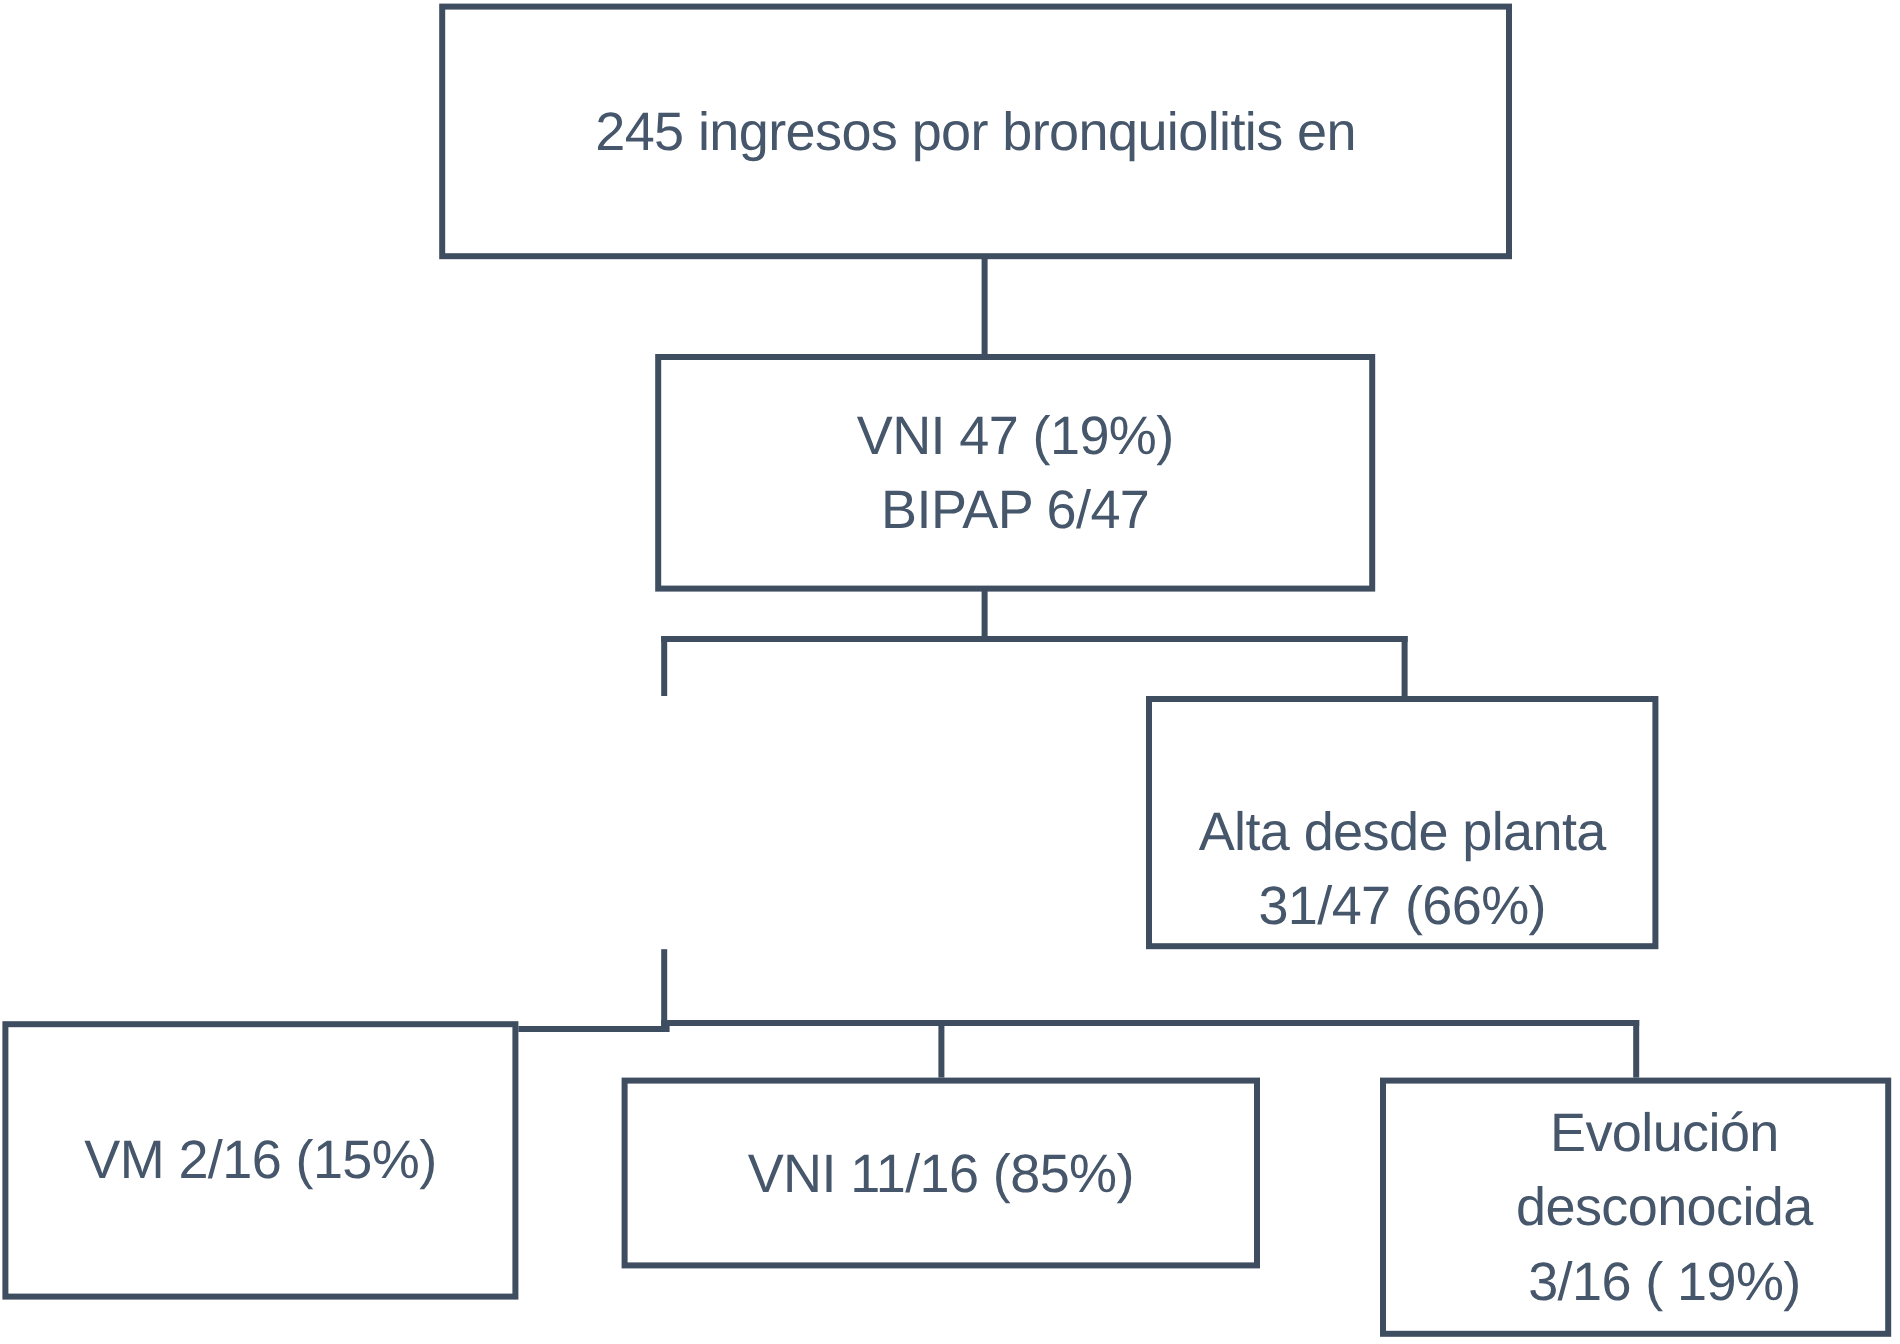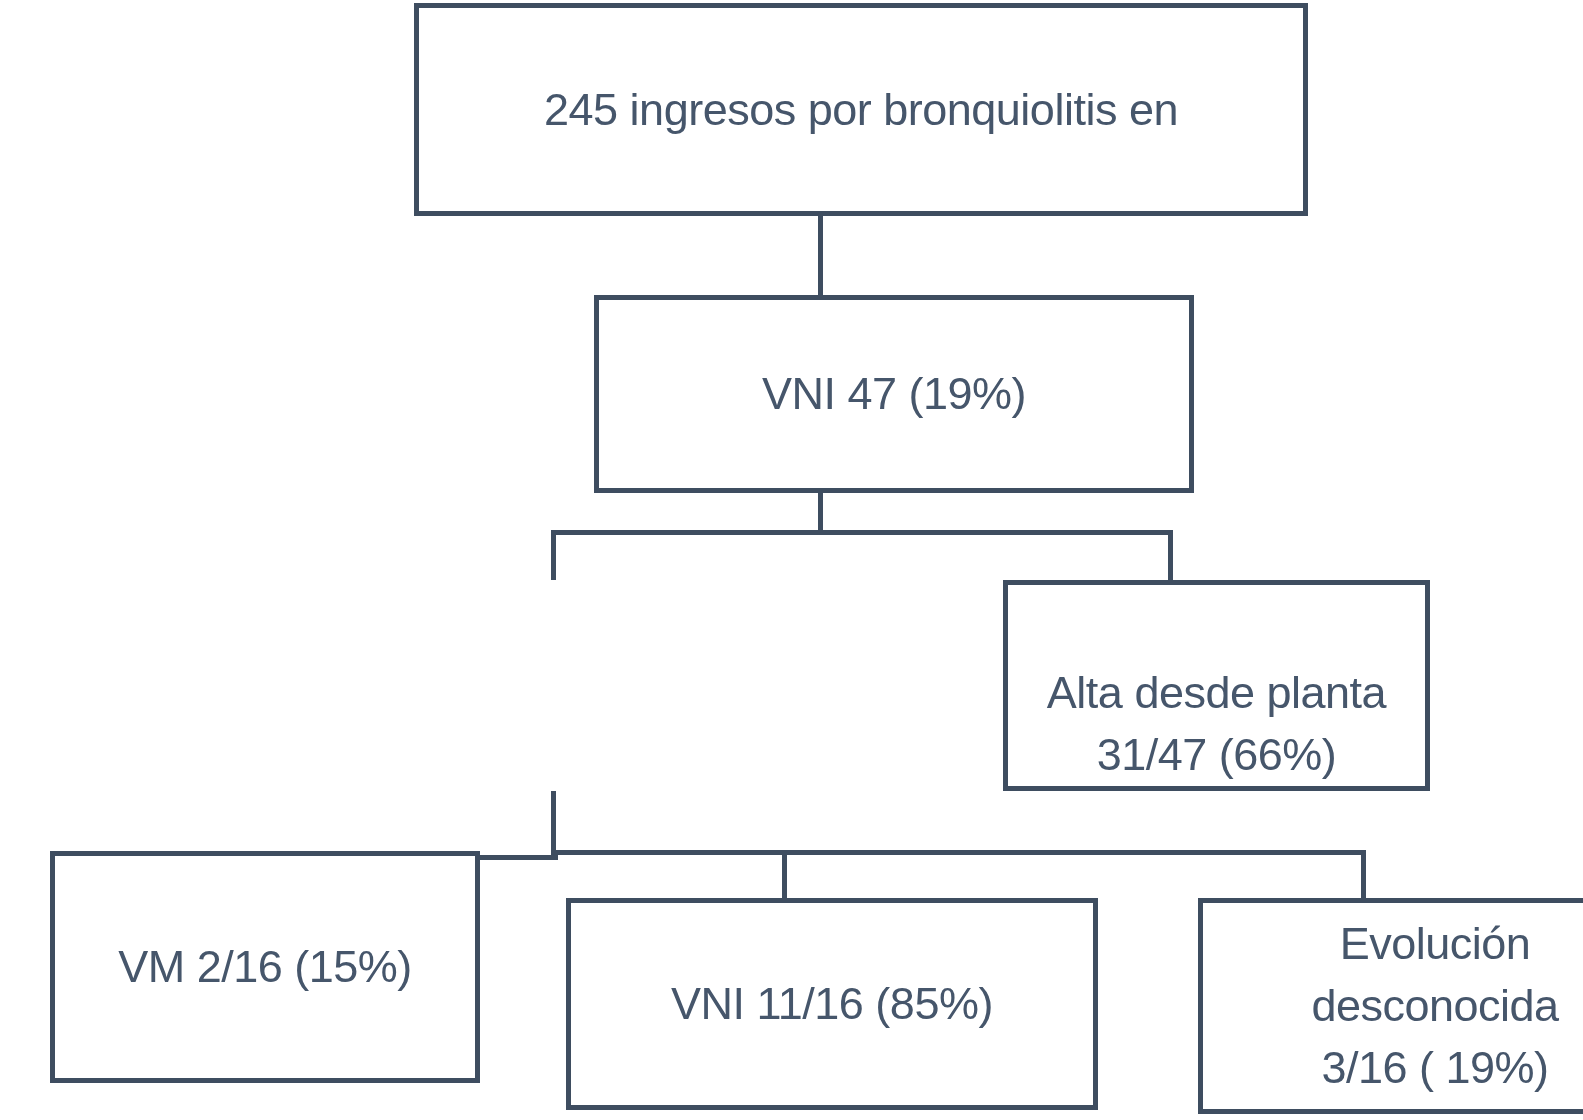--- a/index.html
+++ b/index.html
@@ -18,21 +18,20 @@
   .node {
     position: absolute;
     box-sizing: border-box;
     background: var(--box-fill, #ffffff);
     border: 5px solid var(--line-color, #3e4d60);
     display: flex;
     flex-direction: column;
     align-items: center;
     justify-content: center;
     text-align: center;
-    margin-left: 48px;
   }
   .node .line {
     display: block;
     color: var(--text-color, #46566b);
     font-size: 45px;
     line-height: 62px;
     letter-spacing: -0.5px;
     white-space: pre;
   }
   .conn {
@@ -46,20 +45,21 @@
 <div id="stage" style="--line-color: #3E4D60; --text-color: #46566B; --bg: #FFFFFF; --box-fill: #FFFFFF;">
 
   <div class="node" style="left:366px; top:3px; width:894px; height:213px;">
     <span class="line">245 ingresos por bronquiolitis en</span>
   </div>
 
   <div class="conn" style="left:818px; top:214px; width:5px; height:84px;"></div>
 
   <div class="node" style="left:546px; top:295px; width:600px; height:198px;">
     <span class="line">VNI 47 (19%)</span>
+    <span class="line">BIPAP 6/47</span>
   </div>
 
   <div class="conn" style="left:818px; top:491px; width:5px; height:44px;"></div>
   <div class="conn" style="left:551px; top:530px; width:622px; height:5px;"></div>
   <div class="conn" style="left:551px; top:530px; width:5px; height:50px;"></div>
   <div class="conn" style="left:1168px; top:530px; width:5px; height:52px;"></div>
 
 
   <div class="node" style="left:955px; top:580px; width:427px; height:211px;justify-content:flex-end;">
     <span class="line">Alta desde planta</span>
@@ -70,21 +70,21 @@
   <div class="conn" style="left:215px; top:855px; width:343px; height:5px;"></div>
   <div class="conn" style="left:551px; top:850px; width:815px; height:5px;"></div>
   <div class="conn" style="left:215px; top:855px; width:5px; height:44px;"></div>
   <div class="conn" style="left:782px; top:850px; width:5px; height:50px;"></div>
   <div class="conn" style="left:1361px; top:850px; width:5px; height:50px;"></div>
 
   <div class="node" style="left:2px; top:851px; width:430px; height:232px;">
     <span class="line">VM 2/16 (15%)</span>
   </div>
 
-  <div class="node" style="left:518px; top:898px; width:532px; height:212px;text-align:right;">
+  <div class="node" style="left:518px; top:898px; width:532px; height:159px;text-align:right;">
     <span class="line">VNI 11/16 (85%)</span>
   </div>
 
   <div class="node" style="left:1150px; top:898px; width:426px; height:216px;padding-left:48px;">
     <span class="line">Evolución</span>
     <span class="line">desconocida</span>
     <span class="line">3/16 ( 19%)</span>
   </div>
 
 </div>

